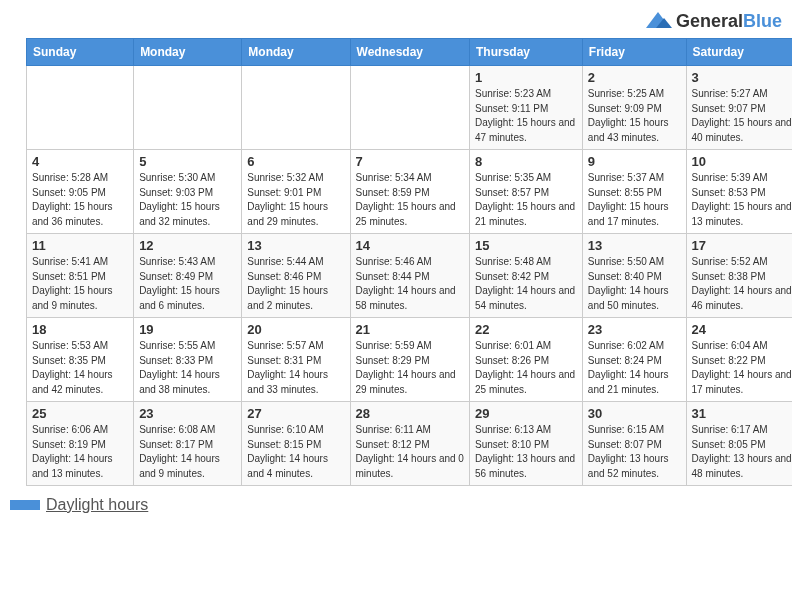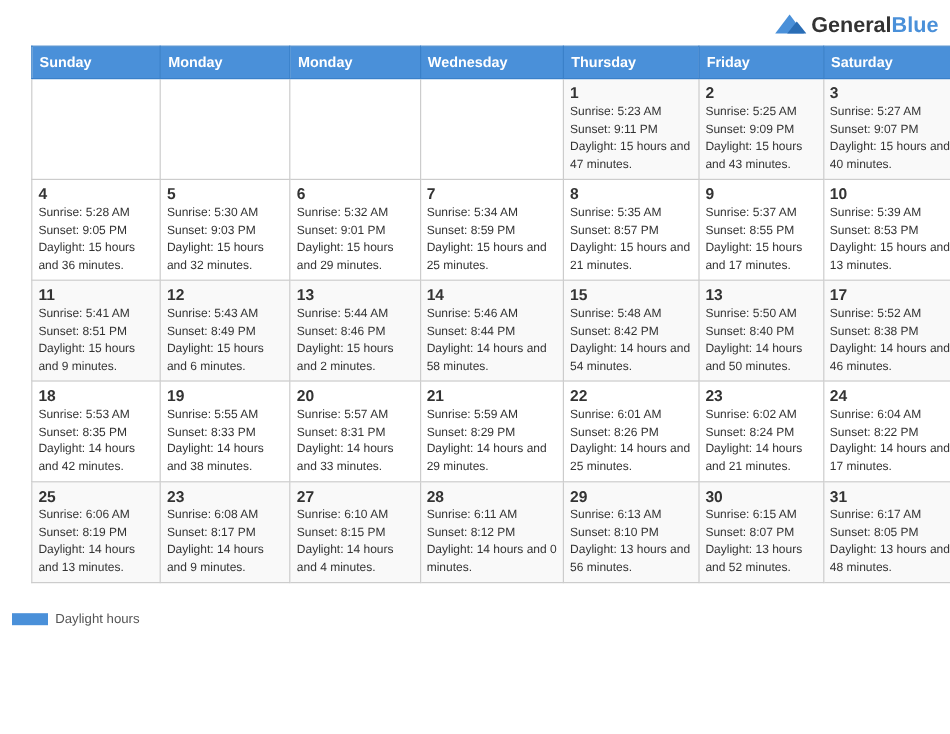--- a/index.html
+++ b/index.html
@@ -82,26 +82,27 @@
     }
     .day-info {
       font-size: 10px;
       color: #333;
       line-height: 1.45;
     }
     .empty-cell {
       background: #fff !important;
     }
     .footer {
-      margin-top: 24px;
-      font-size: 11px;
+      margin-top: 10px;
+      font-size: 16px;
       color: #555;
       display: flex;
       align-items: center;
       gap: 6px;
+      text-decoration: underline;
     }
     .footer-bar {
       display: inline-block;
       width: 30px;
       height: 10px;
       background: #4a90d9;
       vertical-align: middle;
     }
   </style>
 </head>

